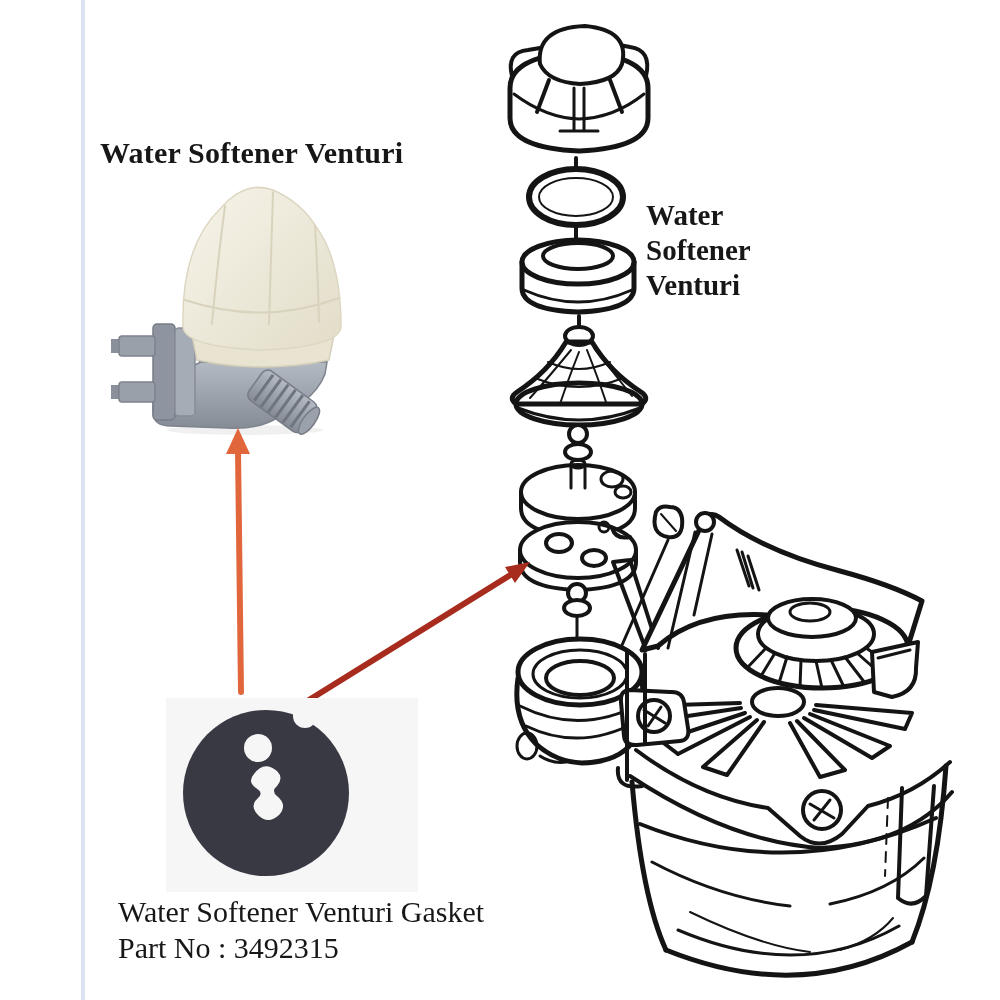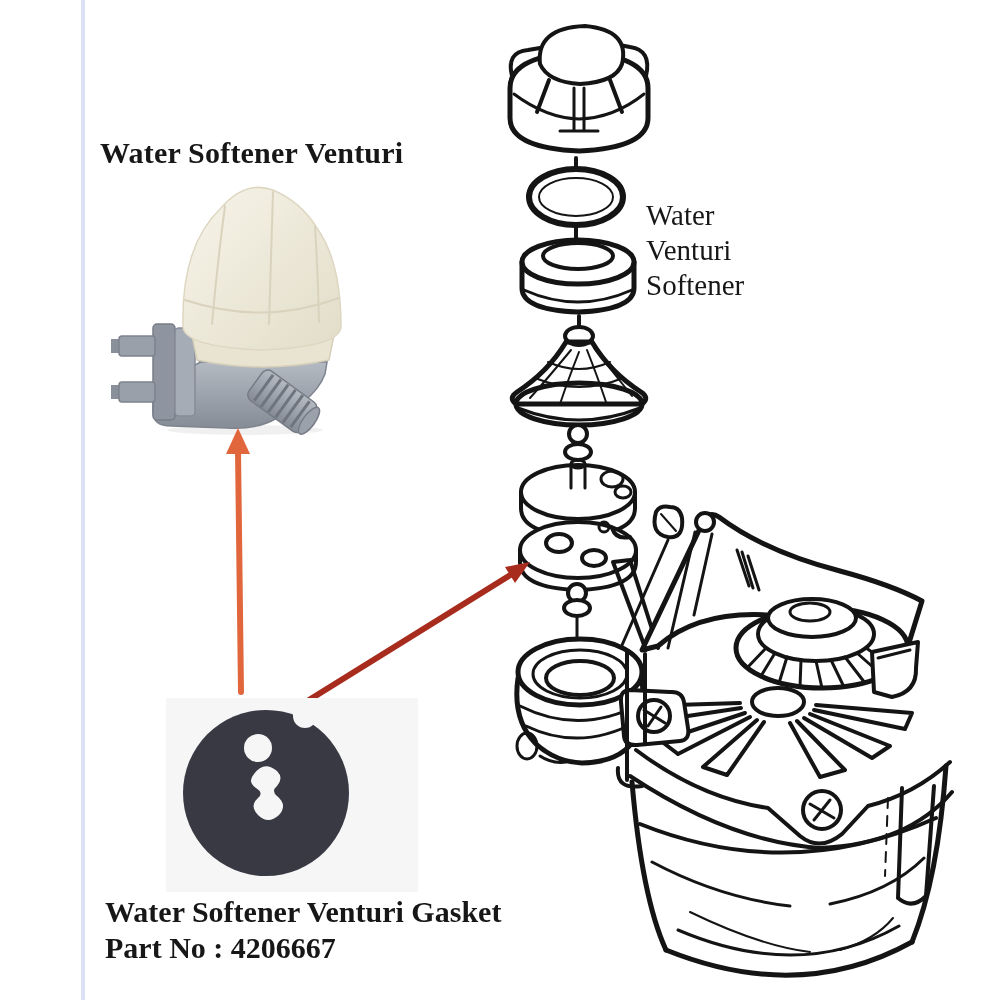--- a/index.html
+++ b/index.html
@@ -2,22 +2,22 @@
 <html><head>
 <meta charset="utf-8">
 <style>
   html,body{margin:0;padding:0;background:#ffffff;}
   #stage{
     position:relative;width:1000px;height:1000px;background:#ffffff;
     overflow:hidden;font-family:"Liberation Serif","DejaVu Serif",serif;color:#171717;
   }
   .abs{position:absolute;}
   .cap-title{font-size:30px;font-weight:700;letter-spacing:.2px;white-space:nowrap;}
-  .diag-label{font-size:29px;font-weight:400;line-height:35px;}
-  .foot-cap{font-size:30px;font-weight:700;line-height:36px;white-space:nowrap;}
+  .diag-label{font-size:29px;font-weight:700;line-height:35px;}
+  .foot-cap{font-size:30px;font-weight:400;line-height:36px;white-space:nowrap;margin-left:13px;}
   .line{stroke:#141414;fill:none;stroke-linecap:round;stroke-linejoin:round;}
   .fillw{fill:#ffffff;}
   .w2{stroke-width:2;} .w3{stroke-width:3;} .w4{stroke-width:4;} .w5{stroke-width:5;} .w6{stroke-width:6;}
   .soft{stroke:#d9d3bd;fill:none;stroke-width:2;stroke-linecap:round;}
 </style>
 </head>
 <body>
 
 <div id="stage">
 
@@ -206,33 +206,33 @@
       <path d="M238,428 L226,454 L250,454 Z" fill="#e1663c"></path>
     </g>
     <g>
       <path d="M309,700 L512,574" stroke="#a82c1d" stroke-width="6" fill="none" stroke-linecap="round"></path>
       <path d="M530,562 L505,567 L515,583 Z" fill="#a82c1d"></path>
     </g>
   </svg>
 
   <div class="abs diag-label" style="left:646px;top:198px;">
     <div>Water</div>
+    <div>Softener</div>
     <div>Venturi</div>
-    <div>Softener</div>
   </div>
 
   <div class="abs" style="left:166px;top:698px;width:252px;height:194px;background:#f6f6f7;">
     <svg width="252" height="194" viewBox="0 0 252 194">
       <g>
         <circle cx="100" cy="95" r="83" fill="#383943"></circle>
         <circle cx="139" cy="18" r="12" fill="#f6f6f7"></circle>
         <circle cx="92" cy="50" r="14" fill="#f6f6f7"></circle>
         <path d="M88,76 Q98,62 111,73 Q118,80 111,88 Q105,93 111,98 Q122,107 113,117 Q102,127 92,117 Q83,108 92,100 Q98,95 90,90 Q81,84 88,76 Z" fill="#f6f6f7"></path>
       </g>
     </svg>
   </div>
 
   <div class="abs foot-cap" style="left:105px;top:894px;">
     <div>Water Softener Venturi Gasket</div>
-    <div>Part No : 4206667</div>
+    <div>Part No : 3492315</div>
   </div>
 
 </div>
 
 </body></html>

